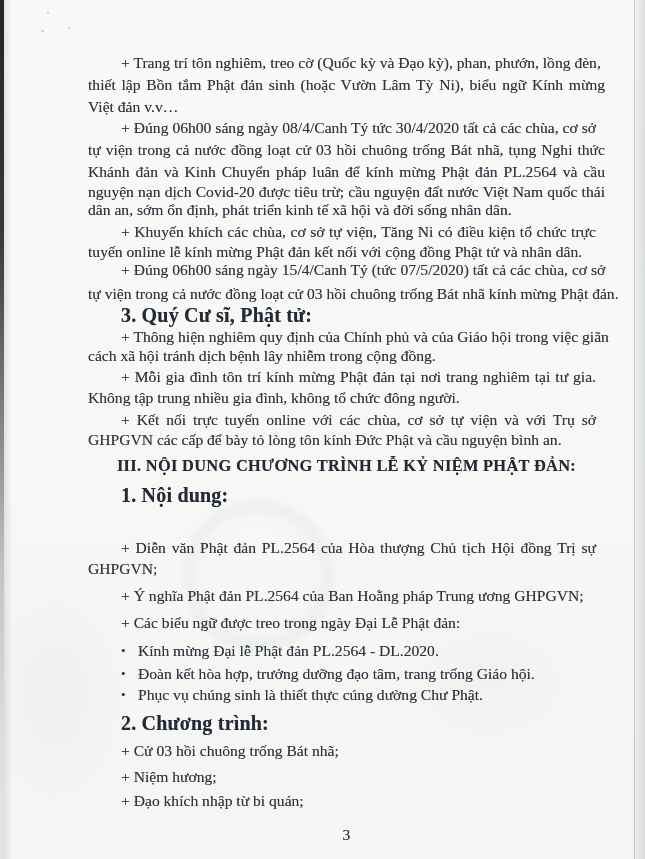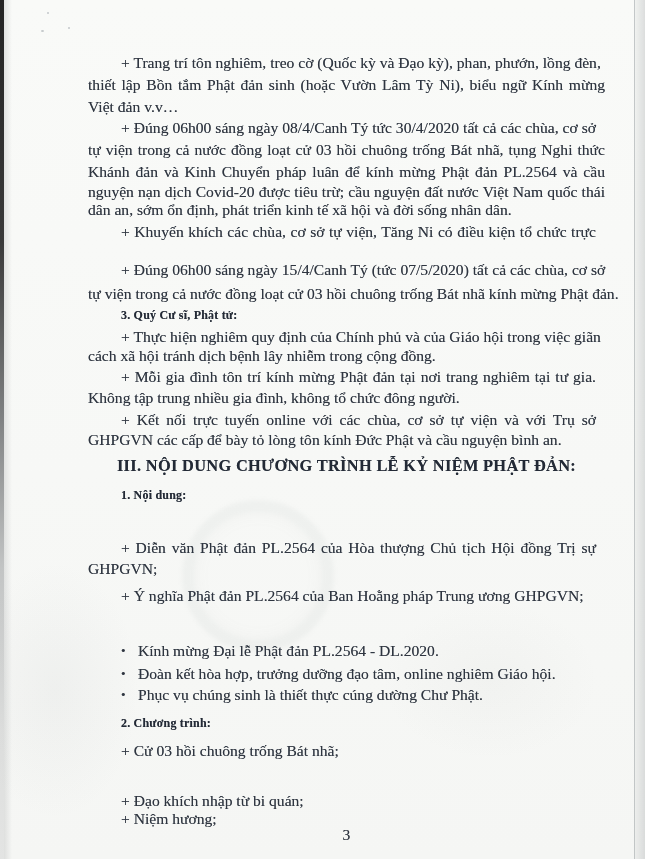--- a/index.html
+++ b/index.html
@@ -52,21 +52,21 @@
     height: 22px; line-height: 22px;
     font-size: 15.6px;
     white-space: nowrap;
     text-shadow: 0 0 0.4px rgba(46,53,64,0.55);
   }
   .m   { left: 88px;  width: 517px; }   
   .ind { left: 121px; width: 475px; }   
   .j   { text-align: justify; text-align-last: justify; }
   .b   { font-weight: 700; color: #232a36; }
   .center { text-align: center; }
-  .h3  { font-size: 12px; letter-spacing: 0.2px; }
+  .h3  { font-size: 20px; letter-spacing: 0.2px; }
   .hIII{ font-size: 16.4px; letter-spacing: 0.3px; }
   .bdot { display: inline-block; width: 17px; font-size: 13px; vertical-align: top; }
   .pagenum { font-size: 15.6px; }
 </style>
 </head>
 <body style="--ink: #2e3540; --paper: #f8f9f7;">
 
 <div class="page">
 
   <div class="edge-left"></div>
@@ -84,53 +84,55 @@
   <div class="ln m j" style="top:74px">thiết lập Bồn tắm Phật đản sinh (hoặc Vườn Lâm Tỳ Ni), biểu ngữ Kính mừng</div>
   <div class="ln m" style="top:96px">Việt đản v.v…</div>
 
   <div class="ln ind j" style="top:117px">+ Đúng 06h00 sáng ngày 08/4/Canh Tý tức 30/4/2020 tất cả các chùa, cơ sở</div>
   <div class="ln m j" style="top:139px">tự viện trong cả nước đồng loạt cử 03 hồi chuông trống Bát nhã, tụng Nghi thức</div>
   <div class="ln m j" style="top:161px">Khánh đản và Kinh Chuyển pháp luân để kính mừng Phật đản PL.2564 và cầu</div>
   <div class="ln m j" style="top:181px">nguyện nạn dịch Covid-20 được tiêu trừ; cầu nguyện đất nước Việt Nam quốc thái</div>
   <div class="ln m" style="top:199px">dân an, sớm ổn định, phát triển kinh tế xã hội và đời sống nhân dân.</div>
 
   <div class="ln ind j" style="top:221px">+ Khuyến khích các chùa, cơ sở tự viện, Tăng Ni có điều kiện tổ chức trực</div>
+  <div class="ln m" style="top:241px">tuyến online lễ kính mừng Phật đản kết nối với cộng đồng Phật tử và nhân dân.</div>
 
   <div class="ln ind j" style="top:259px">+ Đúng 06h00 sáng ngày 15/4/Canh Tý (tức 07/5/2020) tất cả các chùa, cơ sở</div>
   <div class="ln m j" style="top:283px">tự viện trong cả nước đồng loạt cử 03 hồi chuông trống Bát nhã kính mừng Phật đản.</div>
 
   <div class="ln ind b h3" style="top:304px">3. Quý Cư sĩ, Phật tử:</div>
 
-  <div class="ln ind j" style="top:326px">+ Thực hiện nghiêm quy định của Chính phủ và của Giáo hội trong việc giãn</div>
+  <div class="ln ind j" style="top:326px">+ Thông hiện nghiêm quy định của Chính phủ và của Giáo hội trong việc giãn</div>
   <div class="ln m" style="top:345px">cách xã hội tránh dịch bệnh lây nhiễm trong cộng đồng.</div>
 
   <div class="ln ind j" style="top:366px">+ Mỗi gia đình tôn trí kính mừng Phật đản tại nơi trang nghiêm tại tư gia.</div>
   <div class="ln m" style="top:387px">Không tập trung nhiều gia đình, không tổ chức đông người.</div>
 
   <div class="ln ind j" style="top:409px">+ Kết nối trực tuyến online với các chùa, cơ sở tự viện và với Trụ sở</div>
   <div class="ln m" style="top:429px">GHPGVN các cấp để bày tỏ lòng tôn kính Đức Phật và cầu nguyện bình an.</div>
 
   <div class="ln m b center hIII" style="top:455px">III. NỘI DUNG CHƯƠNG TRÌNH LỄ KỶ NIỆM PHẬT ĐẢN:</div>
 
   <div class="ln ind b h3" style="top:484px">1. Nội dung:</div>
 
   <div class="ln ind j" style="top:537px">+ Diễn văn Phật đản PL.2564 của Hòa thượng Chủ tịch Hội đồng Trị sự</div>
   <div class="ln m" style="top:558px">GHPGVN;</div>
   <div class="ln ind" style="top:585px">+ Ý nghĩa Phật đản PL.2564 của Ban Hoằng pháp Trung ương GHPGVN;</div>
+  <div class="ln ind" style="top:612px">+ Các biểu ngữ được treo trong ngày Đại Lễ Phật đản:</div>
 
   <div class="ln ind" style="top:640px">
     <span class="bdot">•</span><span>Kính mừng Đại lễ Phật đản PL.2564 - DL.2020.</span>
   </div>
   <div class="ln ind" style="top:663px">
-    <span class="bdot">•</span><span>Đoàn kết hòa hợp, trưởng dưỡng đạo tâm, online nghiêm Giáo hội.</span>
+    <span class="bdot">•</span><span>Đoàn kết hòa hợp, trưởng dưỡng đạo tâm, trang trống Giáo hội.</span>
   </div>
   <div class="ln ind" style="top:684px">
     <span class="bdot">•</span><span>Phục vụ chúng sinh là thiết thực cúng dường Chư Phật.</span>
   </div>
 
   <div class="ln ind b h3" style="top:712px">2. Chương trình:</div>
 
   <div class="ln ind" style="top:740px">+ Cử 03 hồi chuông trống Bát nhã;</div>
-  <div class="ln ind" style="top:808px">+ Niệm hương;</div>
+  <div class="ln ind" style="top:766px">+ Niệm hương;</div>
   <div class="ln ind" style="top:790px">+ Đạo khích nhập từ bi quán;</div>
 
   <div class="ln m center pagenum" style="top:824px">3</div>
 </div>
 
 </body></html>

